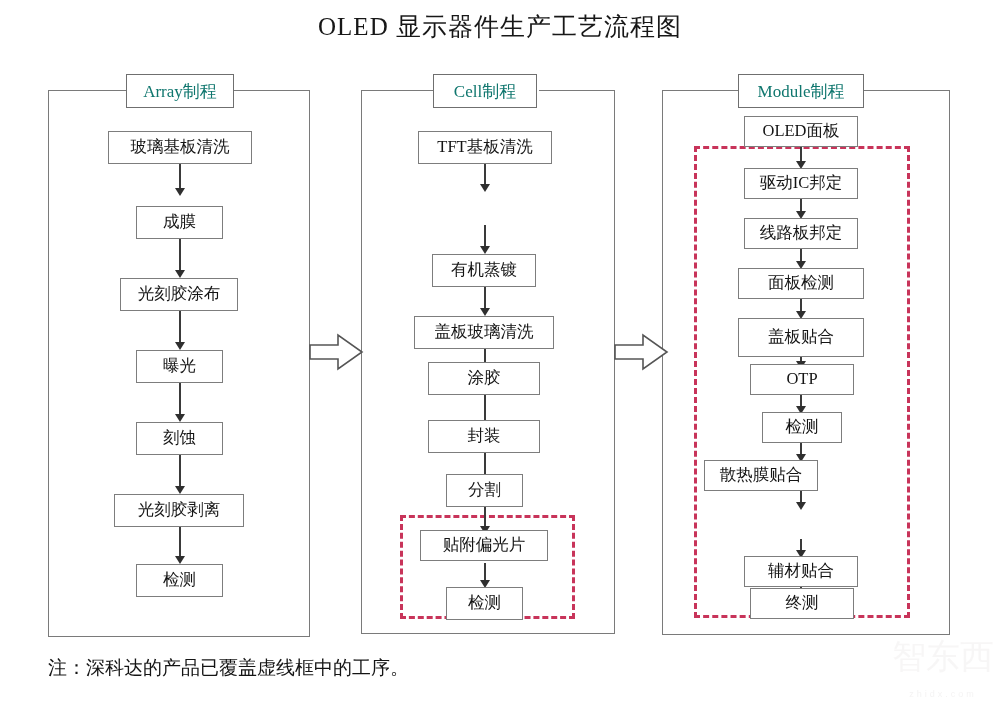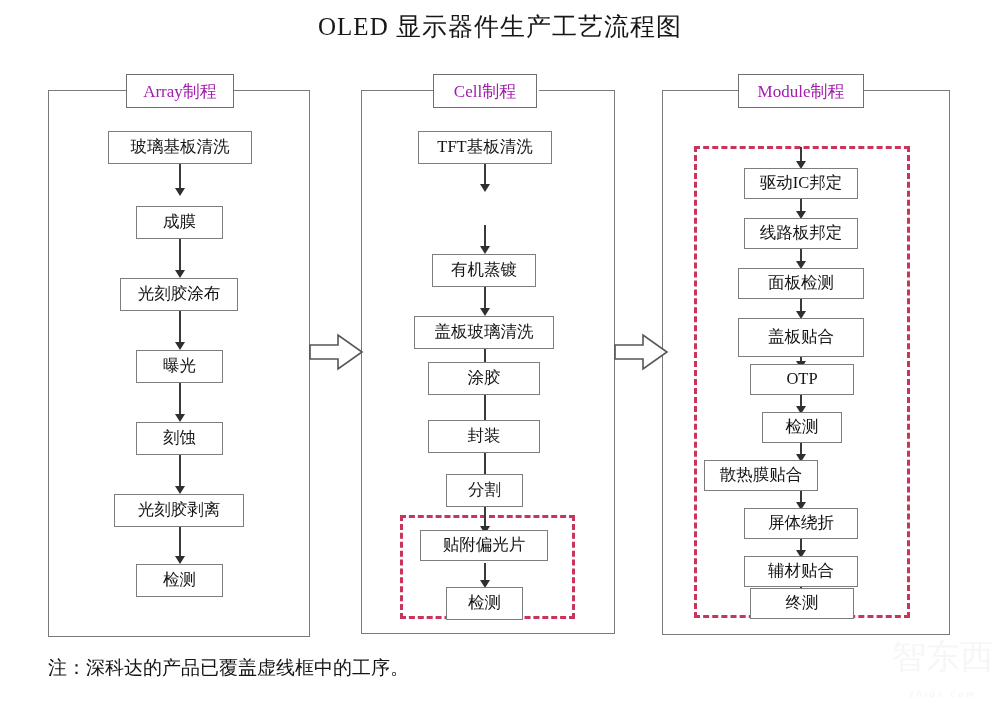--- a/index.html
+++ b/index.html
@@ -39,21 +39,21 @@
   }
 
   
   .group-head{
     position:absolute;
     box-sizing:border-box;
     border:1.4px solid #6f6f6f;
     background:#ffffff;
     display:flex;align-items:center;justify-content:center;
     font-size:17px;
-    color:#a21caf;
+    color:#0f766e;
     white-space:nowrap;
     z-index:6;
   }
 
   
   .step{
     position:absolute;
     box-sizing:border-box;
     border:1.4px solid #7d7d7d;
     background:#ffffff;
@@ -235,20 +235,21 @@
   <div class="step" style="left:446px;top:587px;width:77px;height:33px;">检测</div>
 
   <svg class="block-arrow" style="left:613px;top:331px;" width="56" height="42" viewBox="0 0 56 42">
     <polygon points="2,14 30,14 30,4 54,21 30,38 30,28 2,28" fill="#ffffff" stroke="#555555" stroke-width="1.6" stroke-linejoin="miter"></polygon>
   </svg>
 
   <div class="col-frame" style="left:662px;top:90px;width:288px;height:545px;"></div>
   <div class="frame-notch" style="left:740px;top:87px;width:122px;"></div>
   <div class="group-head" style="left:738px;top:74px;width:126px;height:34px;">Module制程</div>
 
+  <div class="step" style="left:744px;top:116px;width:114px;height:31px;">OLED面板</div>
 
   <div class="dash-box" style="left:694px;top:146px;width:216px;height:472px;"></div>
 
   <div class="vconn" style="left:794px;top:147px;width:14px;height:22px;">
     <div class="shaft" style="height:14px;"></div>
       <div class="head"></div>
   </div>
 
   <div class="step" style="left:744px;top:168px;width:114px;height:31px;">驱动IC邦定</div>
   <div class="vconn" style="left:794px;top:199px;width:14px;height:20px;">
@@ -285,21 +286,20 @@
     <div class="shaft" style="height:11px;"></div>
       <div class="head"></div>
   </div>
 
   <div class="step" style="left:704px;top:460px;width:114px;height:31px;">散热膜贴合</div>
   <div class="vconn" style="left:794px;top:491px;width:14px;height:19px;">
     <div class="shaft" style="height:11px;"></div>
       <div class="head"></div>
   </div>
 
-  <div class="step" style="left:744px;top:508px;width:114px;height:31px;">屏体绕折</div>
   <div class="vconn" style="left:794px;top:539px;width:14px;height:19px;">
     <div class="shaft" style="height:11px;"></div>
       <div class="head"></div>
   </div>
 
   <div class="step" style="left:744px;top:556px;width:114px;height:31px;">辅材贴合</div>
   <div class="vconn" style="left:794px;top:587px;width:14px;height:19px;">
     <div class="shaft" style="height:11px;"></div>
       <div class="head"></div>
   </div>

